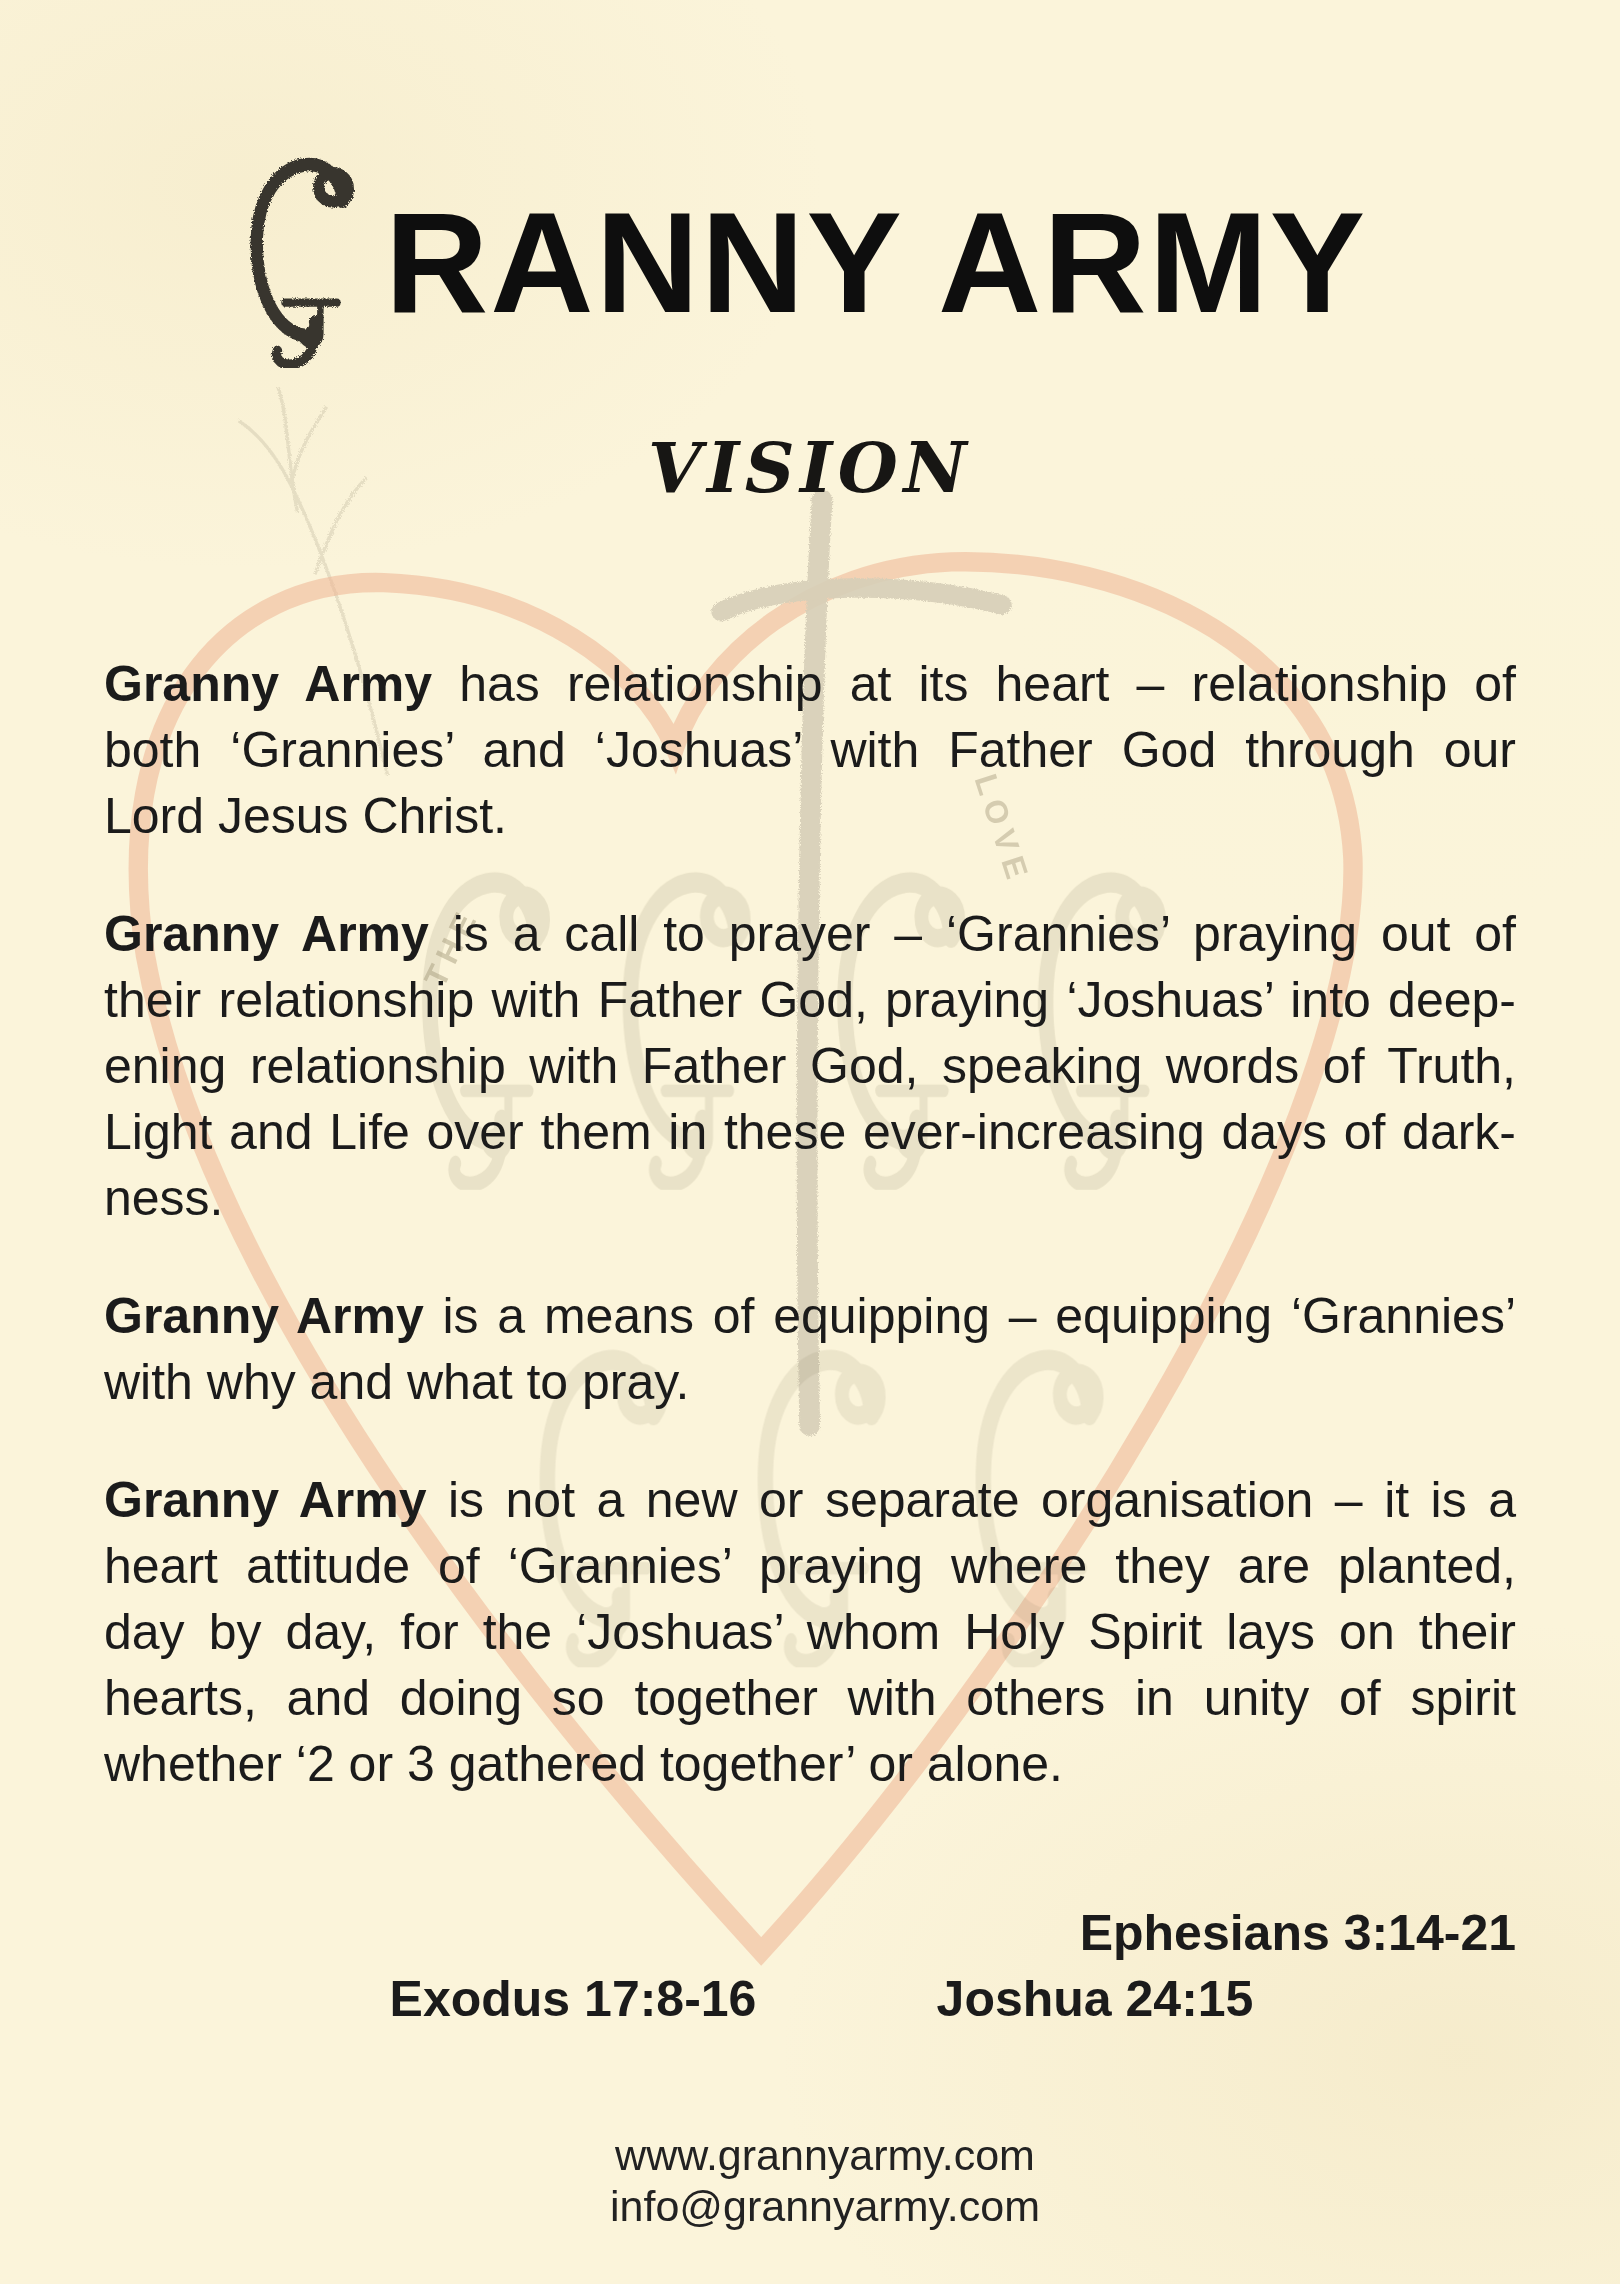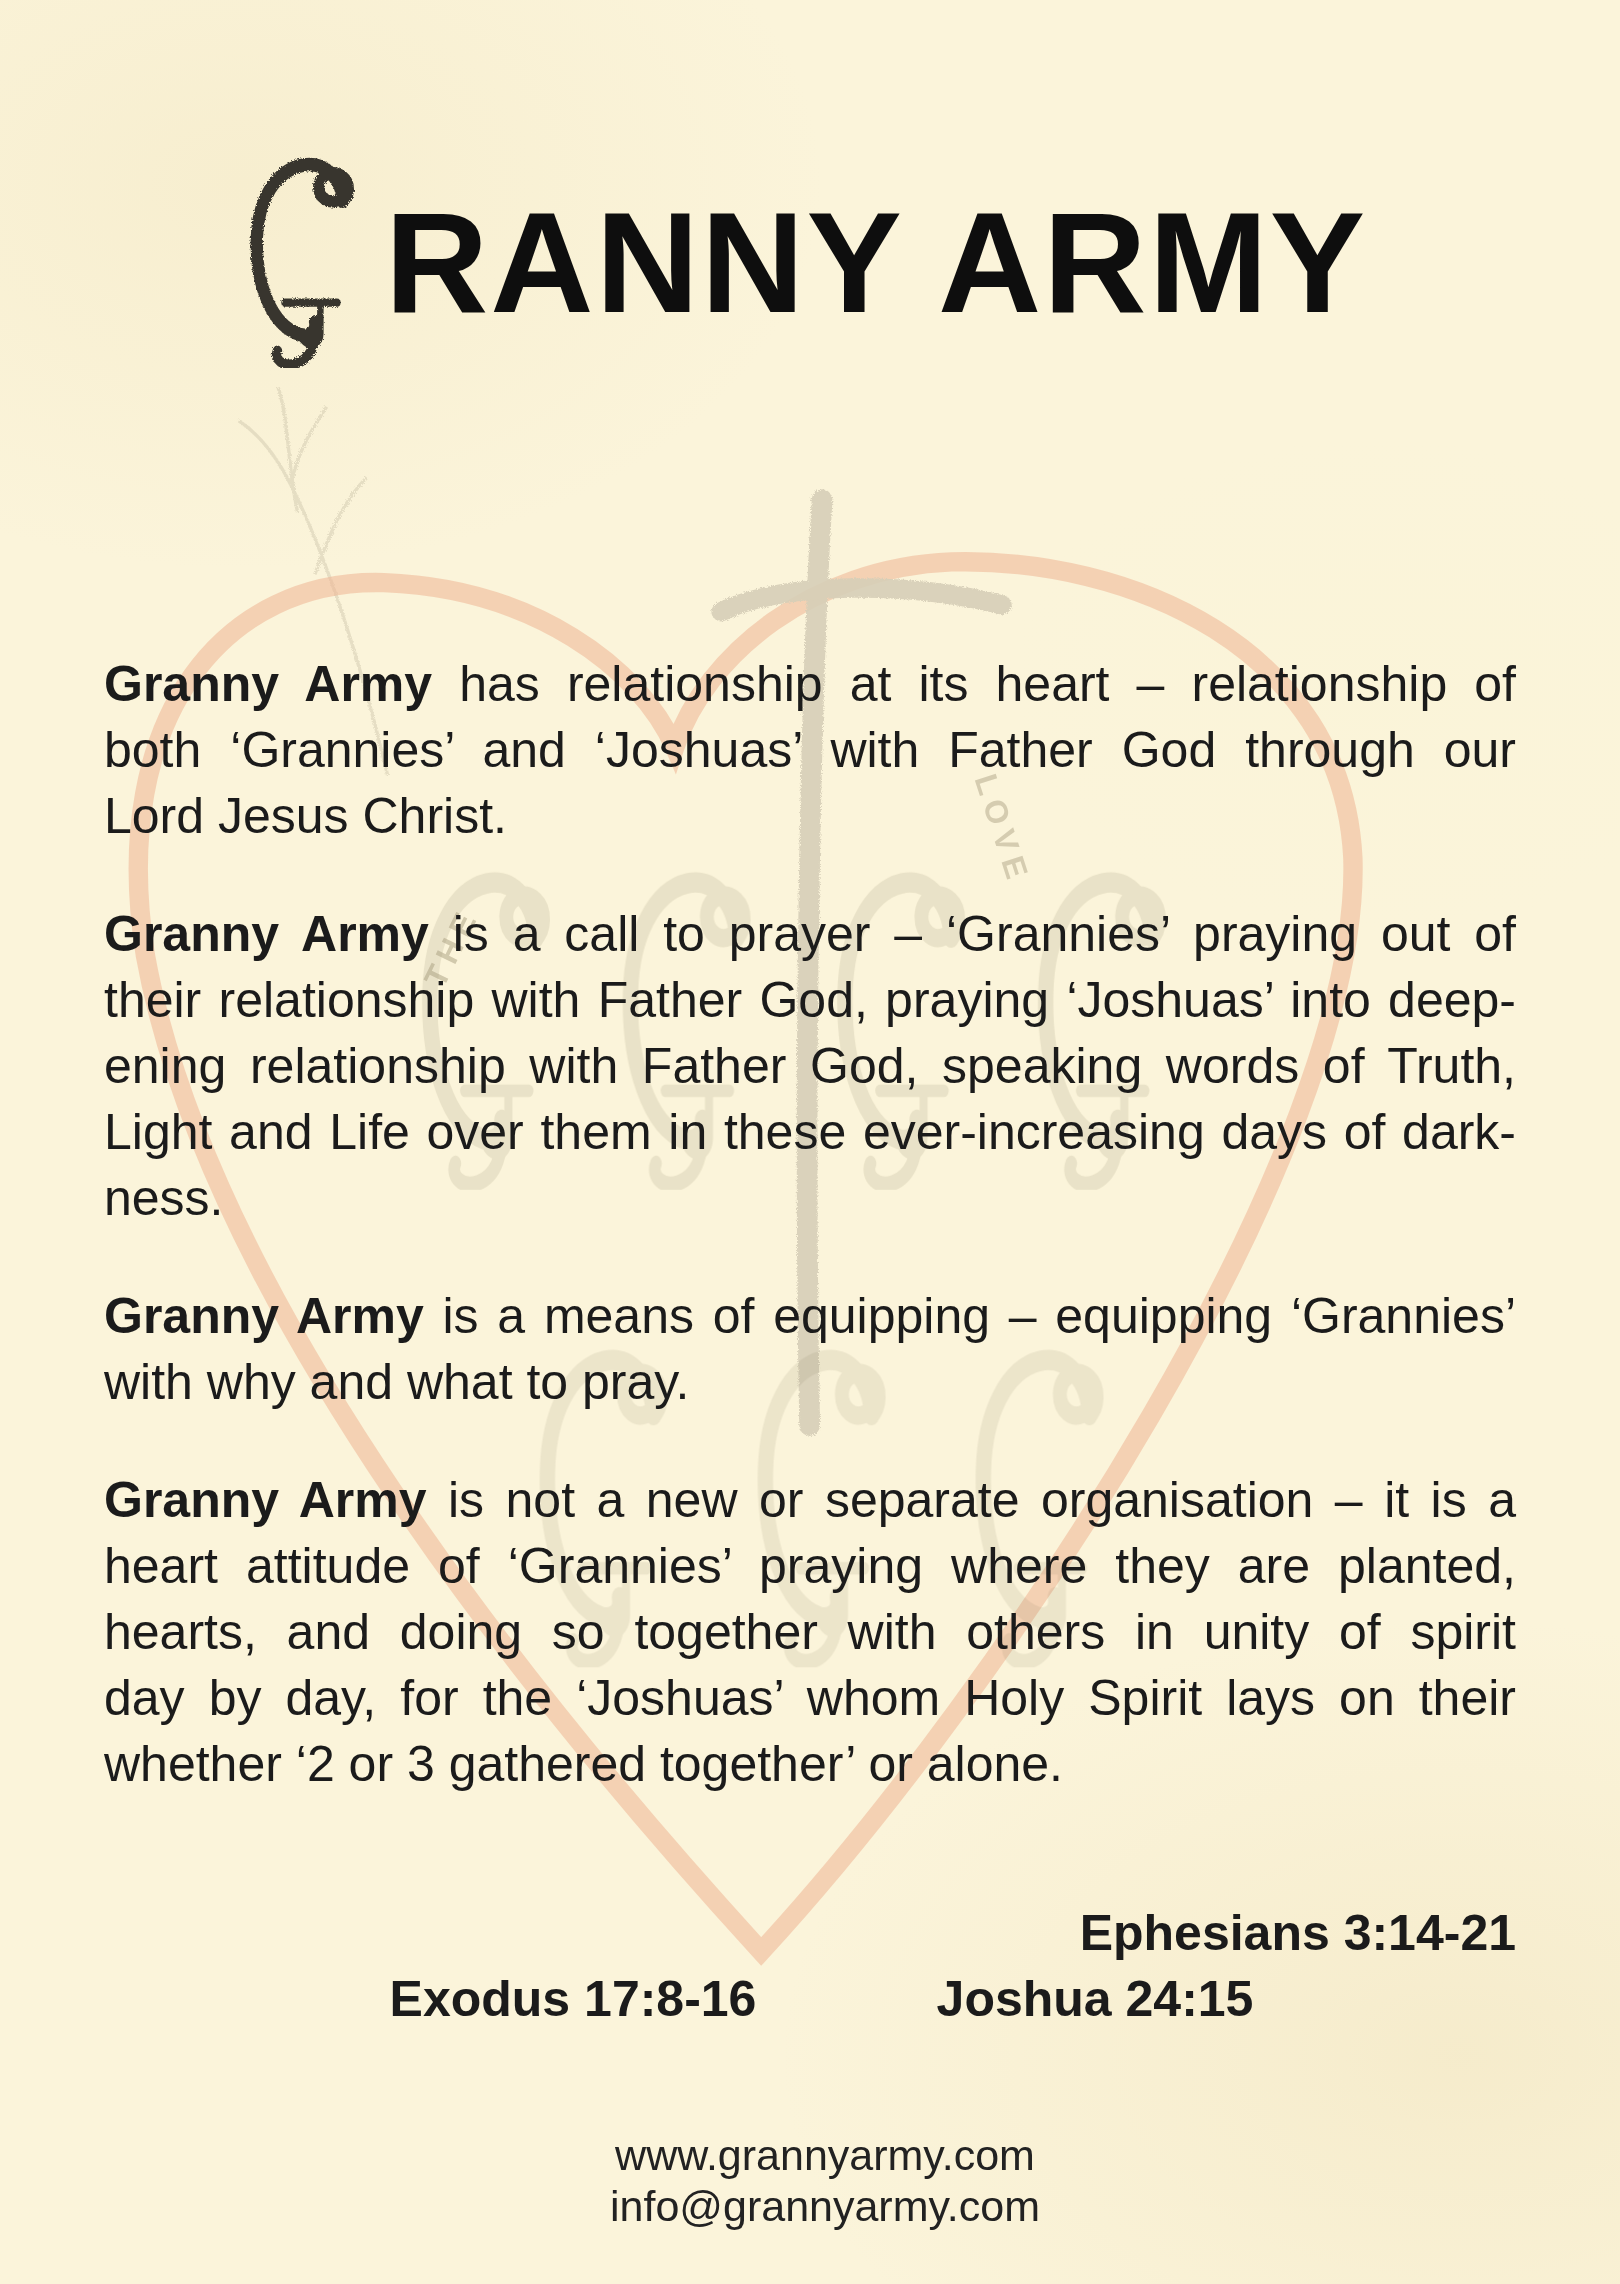--- a/index.html
+++ b/index.html
@@ -132,20 +132,21 @@
 
     <div>
       <svg class="logo-g" viewBox="0 0 250 360" preserveAspectRatio="none" xmlns="http://www.w3.org/2000/svg">
         <g filter="url(#rough)">
             <use href="#gmark" width="250" height="360"></use>
           </g>
       </svg>
       <div class="title">RANNY ARMY</div>
     </div>
 
+    <div class="vision">VISION</div>
 
     <div class="body-text">
       <div class="paragraph">
           <div class="line"><b>Granny Army</b><span> has relationship at its heart – relationship of</span></div>
           <div class="line"><span>both ‘Grannies’ and ‘Joshuas’ with Father God through our</span></div>
           <div class="line last"><span>Lord Jesus Christ.</span></div>
         </div>
       <div class="paragraph">
           <div class="line"><b>Granny Army</b><span> is a call to prayer – ‘Grannies’ praying out of</span></div>
           <div class="line"><span>their relationship with Father God, praying ‘Joshuas’ into deep-</span></div>
@@ -153,22 +154,22 @@
           <div class="line"><span>Light and Life over them in these ever-increasing days of dark-</span></div>
           <div class="line last"><span>ness.</span></div>
         </div>
       <div class="paragraph">
           <div class="line"><b>Granny Army</b><span> is a means of equipping – equipping ‘Grannies’</span></div>
           <div class="line last"><span>with why and what to pray.</span></div>
         </div>
       <div class="paragraph">
           <div class="line"><b>Granny Army</b><span> is not a new or separate organisation – it is a</span></div>
           <div class="line"><span>heart attitude of ‘Grannies’ praying where they are planted,</span></div>
+          <div class="line"><span>day by day, for the ‘Joshuas’ whom Holy Spirit lays on their</span></div>
           <div class="line"><span>hearts, and doing so together with others in unity of spirit</span></div>
-          <div class="line"><span>day by day, for the ‘Joshuas’ whom Holy Spirit lays on their</span></div>
           <div class="line last"><span>whether ‘2 or 3 gathered together’ or alone.</span></div>
         </div>
     </div>
 
     <div class="scriptures">
       <div class="scripture-line1">Ephesians 3:14-21</div>
       <div class="scripture-line2">
         <span class="scripture-left">Exodus 17:8-16</span>
         <span class="scripture-right">Joshua 24:15</span>
       </div>

